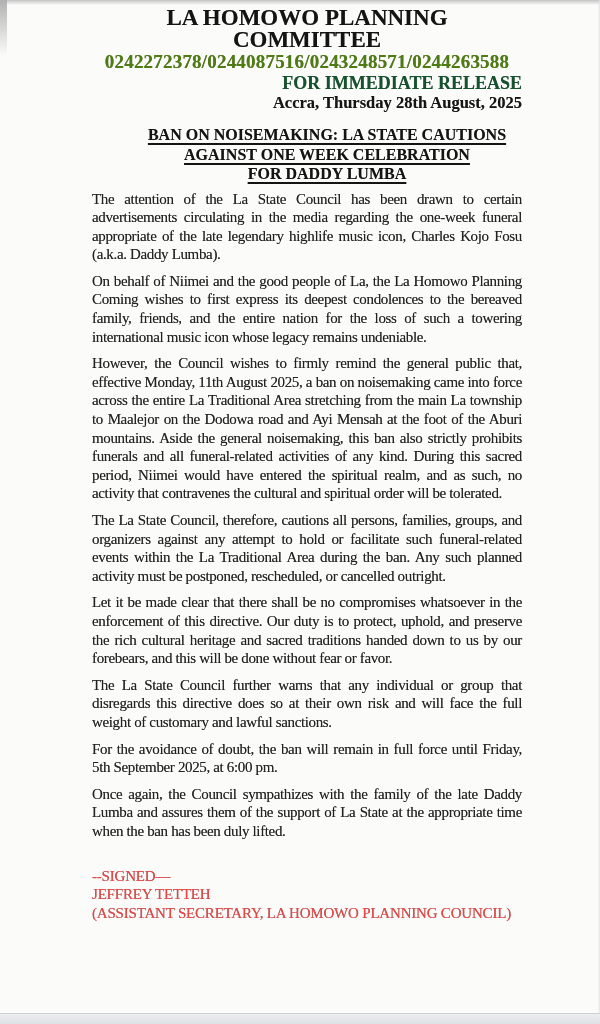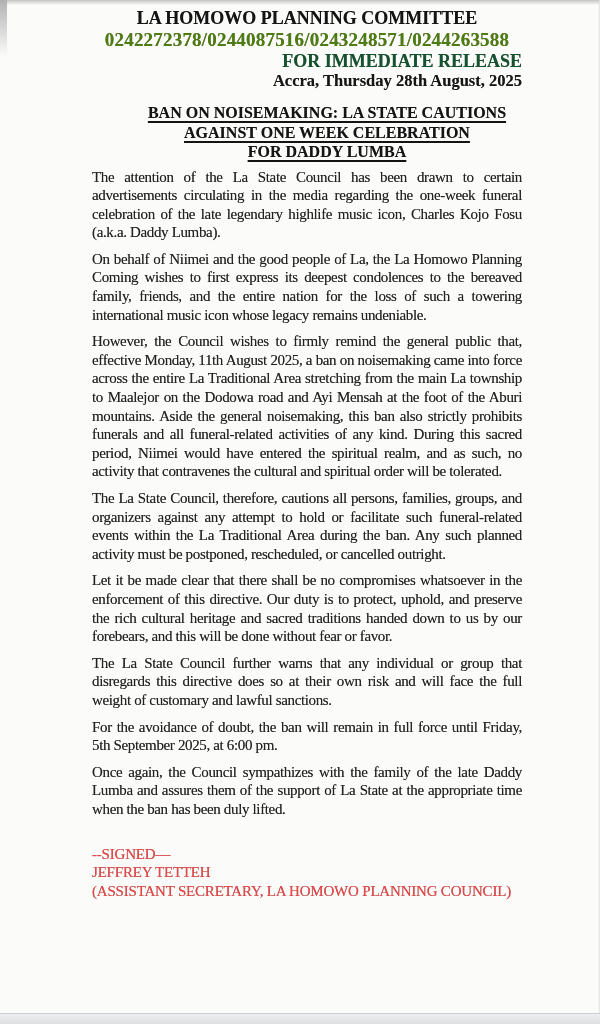--- a/index.html
+++ b/index.html
@@ -14,21 +14,21 @@
     background: #fbfbfa;
     font-family: "Liberation Serif", "DejaVu Serif", serif;
     color: #1e1e1e;
   }
   .doc {
     position: relative;
     padding: 7px 78px 0 92px;
     text-shadow: 0 0 0.6px rgba(35,35,35,0.55);
   }
   .committee {
-    font-size: 18px;
+    font-size: 23px;
     font-weight: bold;
     line-height: 22px;
     text-align: center;
     color: #141414;
   }
   .phones {
     font-size: 19px;
     font-weight: bold;
     line-height: 22px;
     text-align: center;
@@ -124,21 +124,21 @@
 
   <div class="dateline">Accra, Thursday 28th August, 2025</div>
 
   <div class="press-title">
     <div><span class="tline">BAN ON NOISEMAKING: LA STATE CAUTIONS</span></div>
     <div><span class="tline">AGAINST ONE WEEK CELEBRATION</span></div>
     <div><span class="tline">FOR DADDY LUMBA</span></div>
   </div>
 
   <div class="body-text">
-    <p>The attention of the La State Council has been drawn to certain advertisements circulating in the media regarding the one-week funeral celebration of the late legendary highlife music icon, Charles Kojo Fosu (a.k.a. Daddy Lumba).</p>
+    <p>The attention of the La State Council has been drawn to certain advertisements circulating in the media regarding the one-week funeral appropriate of the late legendary highlife music icon, Charles Kojo Fosu (a.k.a. Daddy Lumba).</p>
     <p>On behalf of Niimei and the good people of La, the La Homowo Planning Coming wishes to first express its deepest condolences to the bereaved family, friends, and the entire nation for the loss of such a towering international music icon whose legacy remains undeniable.</p>
     <p>However, the Council wishes to firmly remind the general public that, effective Monday, 11th August 2025, a ban on noisemaking came into force across the entire La Traditional Area stretching from the main La township to Maalejor on the Dodowa road and Ayi Mensah at the foot of the Aburi mountains. Aside the general noisemaking, this ban also strictly prohibits funerals and all funeral-related activities of any kind. During this sacred period, Niimei would have entered the spiritual realm, and as such, no activity that contravenes the cultural and spiritual order will be tolerated.</p>
     <p>The La State Council, therefore, cautions all persons, families, groups, and organizers against any attempt to hold or facilitate such funeral-related events within the La Traditional Area during the ban. Any such planned activity must be postponed, rescheduled, or cancelled outright.</p>
     <p>Let it be made clear that there shall be no compromises whatsoever in the enforcement of this directive. Our duty is to protect, uphold, and preserve the rich cultural heritage and sacred traditions handed down to us by our forebears, and this will be done without fear or favor.</p>
     <p>The La State Council further warns that any individual or group that disregards this directive does so at their own risk and will face the full weight of customary and lawful sanctions.</p>
     <p>For the avoidance of doubt, the ban will remain in full force until Friday, 5th September 2025, at 6:00 pm.</p>
     <p>Once again, the Council sympathizes with the family of the late Daddy Lumba and assures them of the support of La State at the appropriate time when the ban has been duly lifted.</p>
   </div>
 
   <div class="signature">

